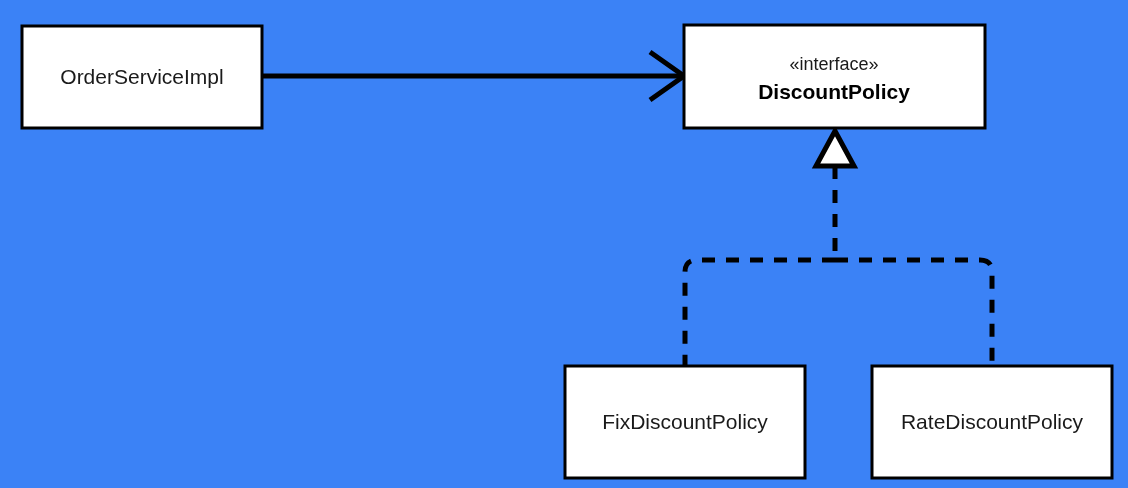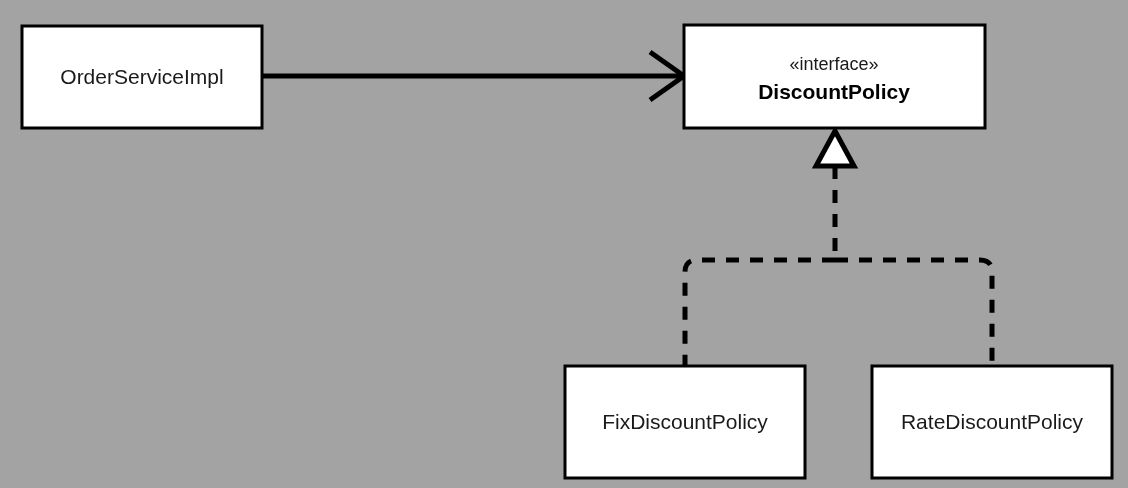--- a/index.html
+++ b/index.html
@@ -4,21 +4,21 @@
 <style>
   html, body {
     margin: 0;
     padding: 0;
     background: #ffffff;
   }
   #diagram-canvas {
     position: relative;
     width: 1128px;
     height: 488px;
-    background: #a3a3a3;
+    background: #3b82f6;
     overflow: hidden;
     font-family: "Liberation Sans", sans-serif;
   }
   #uml-svg {
     position: absolute;
     top: 0;
     left: 0;
     width: 1128px;
     height: 488px;
     display: block;

